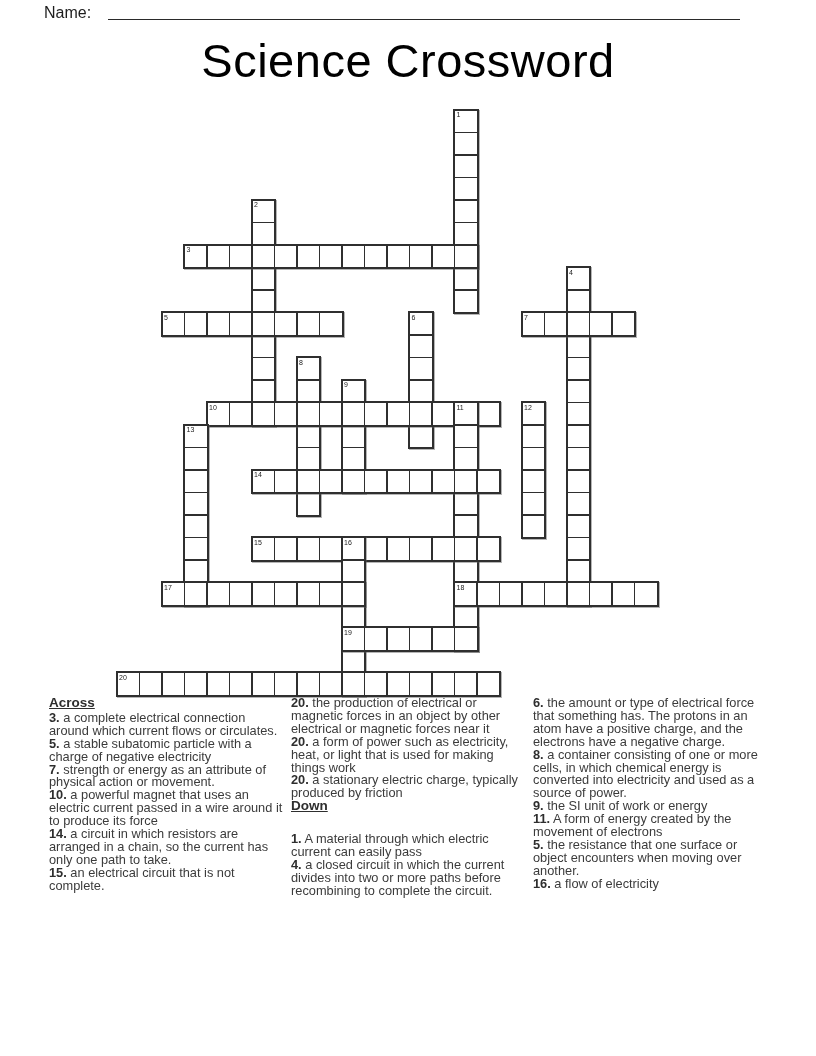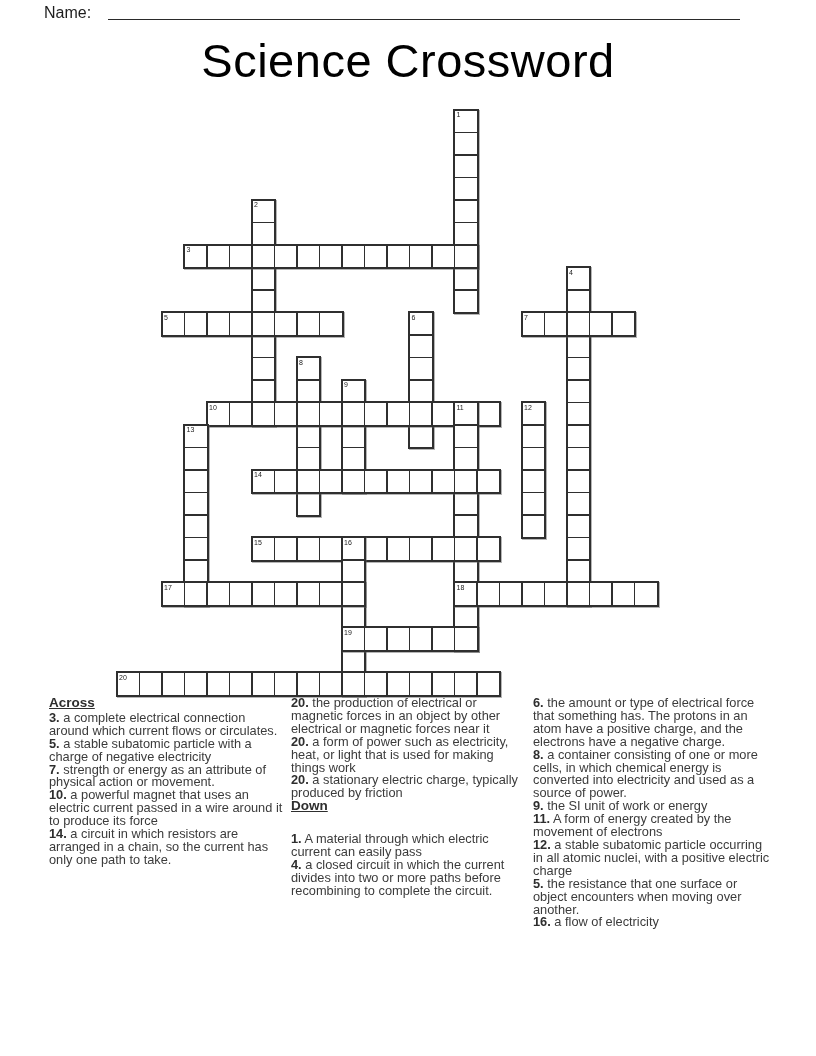--- a/index.html
+++ b/index.html
@@ -278,30 +278,30 @@
     <div class="cellnum" style="left: 2px; top: 563.5px;">20</div>
   </div>
 
 <div class="clue-col" id="clue-col-0">
     <div class="clue-header">Across</div>
     <div class="clue"><b>3.</b> a complete electrical connection around which current flows or circulates.</div>
     <div class="clue"><b>5.</b> a stable subatomic particle with a charge of negative electricity</div>
     <div class="clue"><b>7.</b> strength or energy as an attribute of physical action or movement.</div>
     <div class="clue"><b>10.</b> a powerful magnet that uses an electric current passed in a wire around it to produce its force</div>
     <div class="clue"><b>14.</b> a circuit in which resistors are arranged in a chain, so the current has only one path to take.</div>
+    <div class="clue"><b>15.</b> an electrical circuit that is not complete.</div>
   </div>
 <div class="clue-col" id="clue-col-1">
     <div class="clue"><b>20.</b> the production of electrical or magnetic forces in an object by other electrical or magnetic forces near it</div>
     <div class="clue"><b>20.</b> a form of power such as electricity, heat, or light that is used for making things work</div>
     <div class="clue"><b>20.</b> a stationary electric charge, typically produced by friction</div>
     <div class="clue-header">Down</div>
     <div class="clue gap-before"><b>1.</b> A material through which electric current can easily pass</div>
     <div class="clue"><b>4.</b> a closed circuit in which the current divides into two or more paths before recombining to complete the circuit.</div>
   </div>
 <div class="clue-col" id="clue-col-2">
     <div class="clue"><b>6.</b> the amount or type of electrical force that something has. The protons in an atom have a positive charge, and the electrons have a negative charge.</div>
     <div class="clue"><b>8.</b> a container consisting of one or more cells, in which chemical energy is converted into electricity and used as a source of power.</div>
     <div class="clue"><b>9.</b> the SI unit of work or energy</div>
     <div class="clue"><b>11.</b> A form of energy created by the movement of electrons</div>
-    <div class="clue"><b>12.</b> a stable subatomic particle occurring in all atomic nuclei, with a positive electric charge</div>
     <div class="clue"><b>5.</b> the resistance that one surface or object encounters when moving over another.</div>
     <div class="clue"><b>16.</b> a flow of electricity</div>
   </div>
 
 </body></html>

